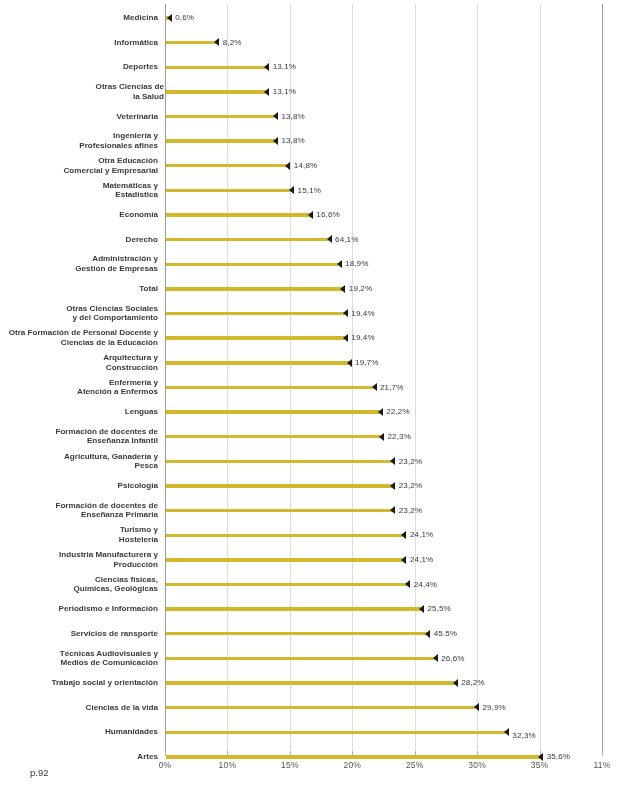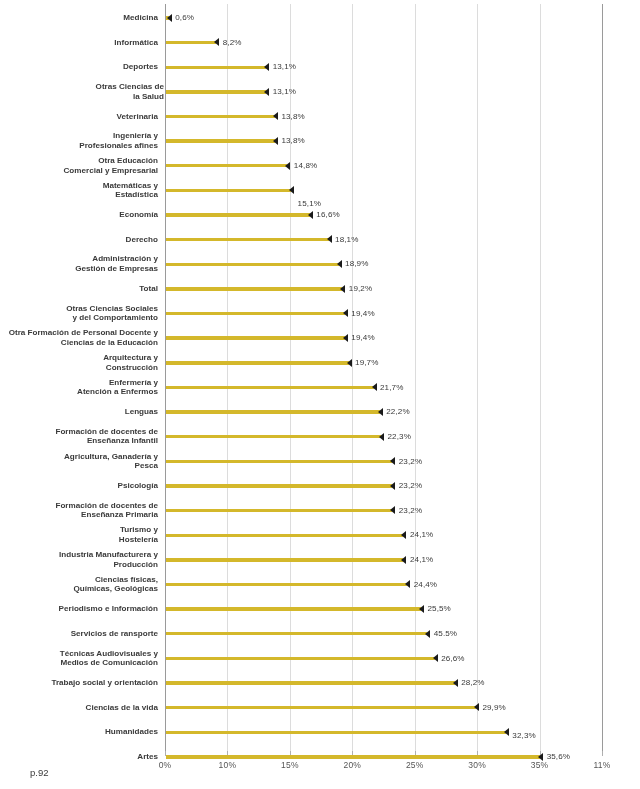--- a/index.html
+++ b/index.html
@@ -203,33 +203,33 @@
 Comercial y Empresarial</div>
         <div class="bar" style="top: 9.3px; width: 121.363px; background: rgb(212, 184, 43);"></div>
         <div class="marker" style="left: 285.363px; top: 6.8px; border-right-color: rgb(26, 26, 26);"></div>
         <div class="val-label" style="left: 293.863px; top: 6.2px;">14,8%</div>
       </div>
       <div class="row" style="top: 179.41px;">
         <div class="cat-label" style="top: 1.2px;">Matemáticas y
 Estadística</div>
         <div class="bar" style="top: 9.3px; width: 125.109px; background: rgb(212, 184, 43);"></div>
         <div class="marker" style="left: 289.109px; top: 6.8px; border-right-color: rgb(26, 26, 26);"></div>
-        <div class="val-label" style="left: 297.609px; top: 20px;">15,1%</div>
+        <div class="val-label" style="left: 297.609px; top: 7px;">15,1%</div>
       </div>
       <div class="row" style="top: 204.04px;">
         <div class="cat-label" style="top: 6px;">Economía</div>
         <div class="bar" style="top: 9.3px; width: 143.838px; background: rgb(212, 184, 43);"></div>
         <div class="marker" style="left: 307.838px; top: 6.8px; border-right-color: rgb(26, 26, 26);"></div>
         <div class="val-label" style="left: 316.338px; top: 6.2px;">16,6%</div>
       </div>
       <div class="row" style="top: 228.67px;">
         <div class="cat-label" style="top: 6px;">Derecho</div>
         <div class="bar" style="top: 9.3px; width: 162.567px; background: rgb(212, 184, 43);"></div>
         <div class="marker" style="left: 326.567px; top: 6.8px; border-right-color: rgb(26, 26, 26);"></div>
-        <div class="val-label" style="left: 335.067px; top: 6.2px;">18,1%</div>
+        <div class="val-label" style="left: 335.067px; top: 6.2px;">64,1%</div>
       </div>
       <div class="row" style="top: 253.3px;">
         <div class="cat-label" style="top: 1.2px;">Administración y
 Gestión de Empresas</div>
         <div class="bar" style="top: 9.3px; width: 172.555px; background: rgb(212, 184, 43);"></div>
         <div class="marker" style="left: 336.555px; top: 6.8px; border-right-color: rgb(26, 26, 26);"></div>
         <div class="val-label" style="left: 345.055px; top: 6.2px;">18,9%</div>
       </div>
       <div class="row" style="top: 277.93px;">
         <div class="cat-label" style="top: 6px;">Total</div>

